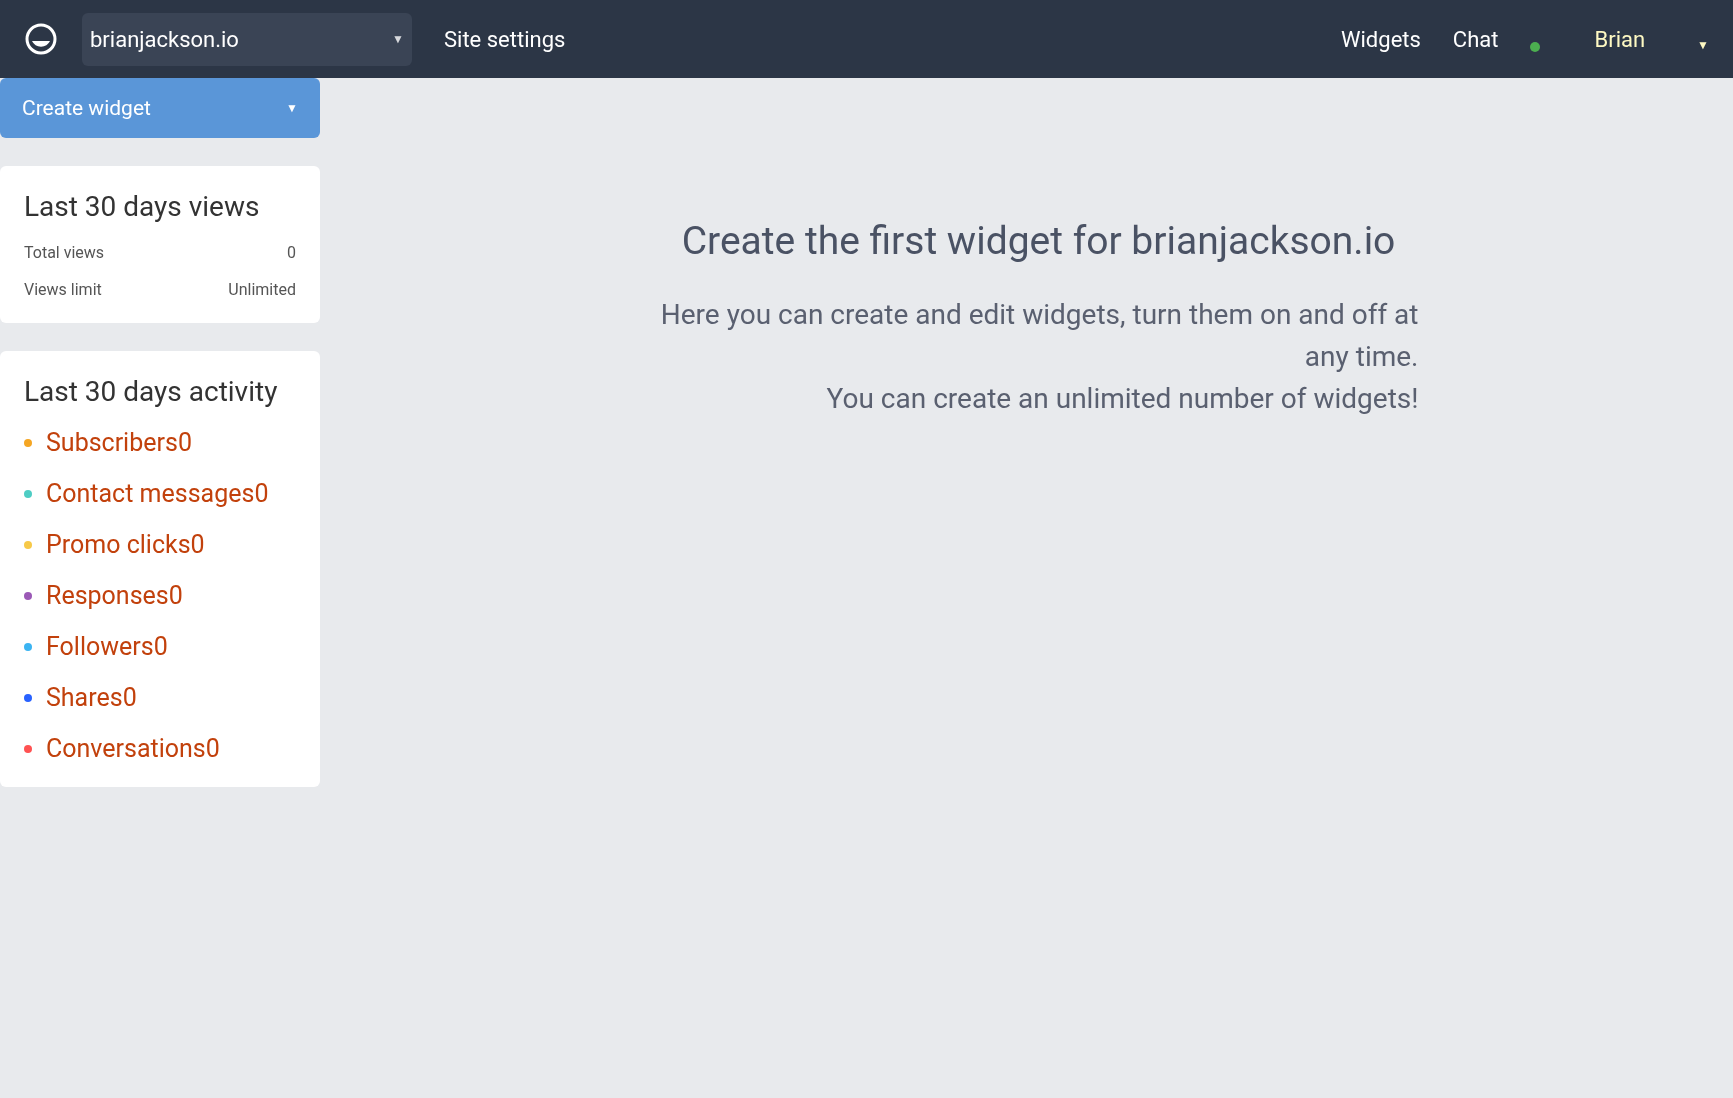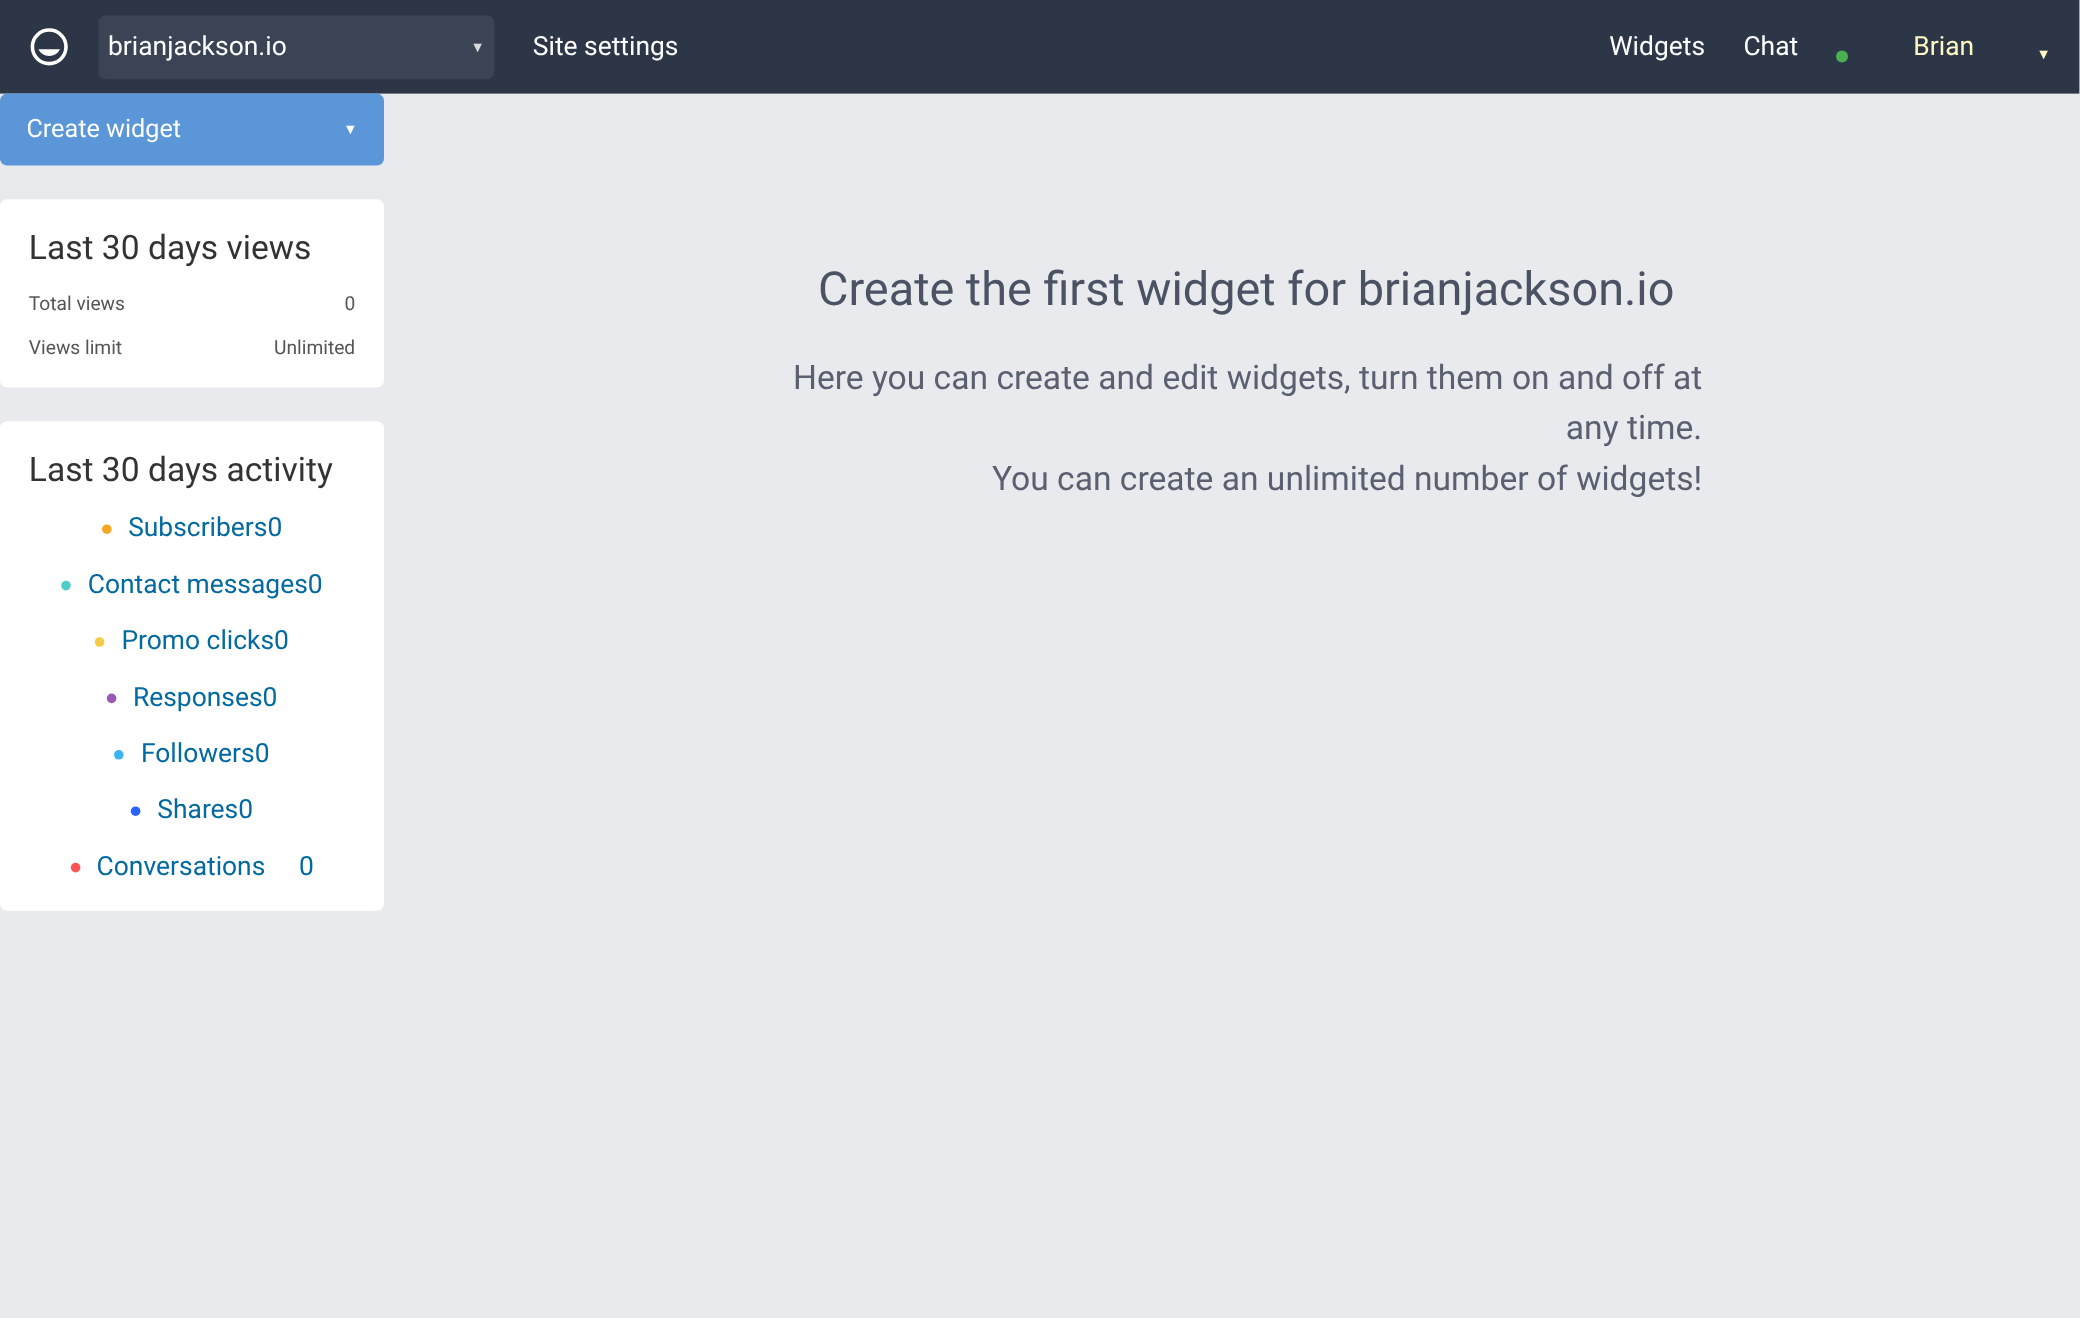--- a/index.html
+++ b/index.html
@@ -132,29 +132,28 @@
       margin-bottom: 18px;
     }
     
     .stat-row:last-child {
       margin-bottom: 0;
     }
     
     .activity-row {
       display: flex;
       align-items: center;
-      justify-content: center;
-      font-size: 22px;
-      color: #0369a1;
+      justify-content: flex-start;
+      font-size: 25px;
+      color: #c2410c;
       margin-bottom: 22px;
     }
     
     .activity-row:last-child {
       margin-bottom: 0;
-      gap: 28px;
     }
     
     .activity-label {
       display: flex;
       align-items: center;
     }
     
     .activity-dot {
       width: 8px;
       height: 8px;

